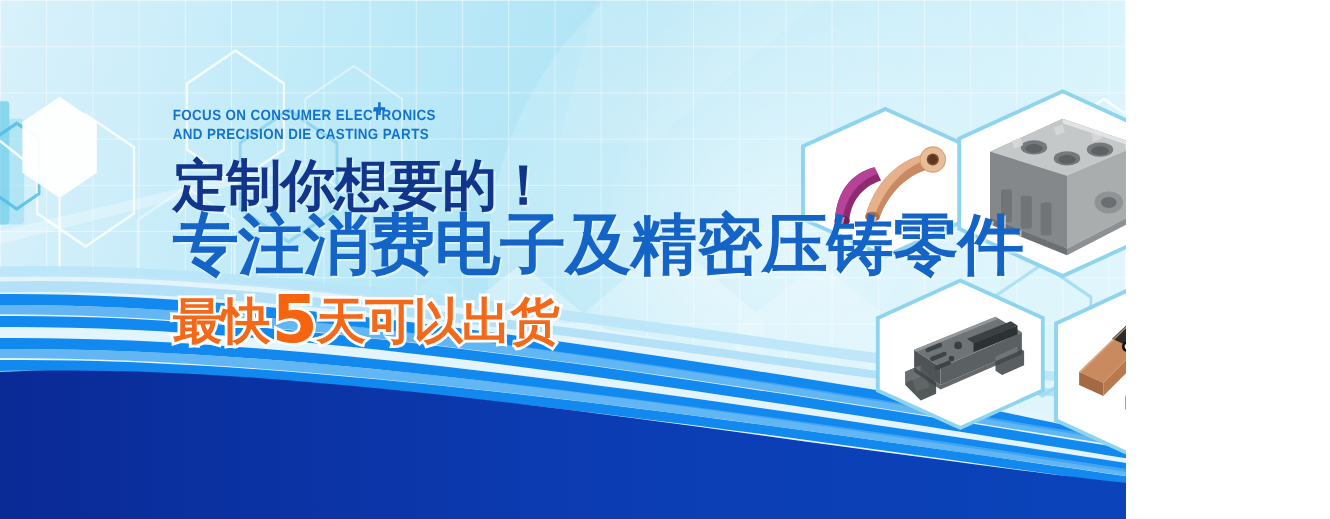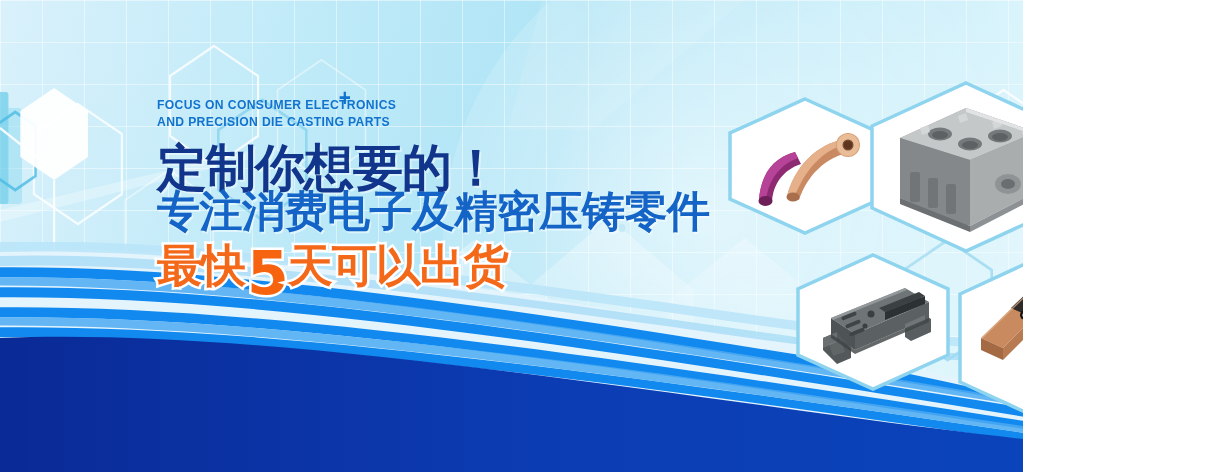--- a/index.html
+++ b/index.html
@@ -89,41 +89,41 @@
     color: #12358c;
     line-height: 1.02;
     letter-spacing: -1px;
     white-space: nowrap;
     font-family: "DejaVu Sans", "Liberation Sans", sans-serif;
     text-shadow: 2px 2px 0 rgba(255,255,255,0.45);
   }
 
   .headline-2 {
     margin-top: -2px;
-    font-size: 43px;
+    font-size: 60px;
     font-weight: bold;
     color: #1463c6;
     line-height: 1.05;
     letter-spacing: -0.5px;
     white-space: nowrap;
-    font-family: Liberation Mono, monospace;
+    font-family: Liberation Serif, serif;
     text-shadow: 1.5px 1.5px 0 rgba(255,255,255,0.5);
   }
 
   .headline-3 {
     margin-top: 6px;
     white-space: nowrap;
     font-family: "DejaVu Sans", "Liberation Sans", sans-serif;
     font-weight: bold;
     color: #f4681a;
     line-height: 1;
     -webkit-text-stroke: 5px #ffffff;
     paint-order: stroke fill;
     display: flex;
-    align-items: flex-start;
+    align-items: center;
   }
   .headline-3 .h3a, .headline-3 .h3b {
     font-size: 45px;
     letter-spacing: -1px;
   }
   .headline-3 .h3num {
     font-size: 60px;
     color: #f7640f;
     margin: 0 1px 0 2px;
     letter-spacing: -2px;

